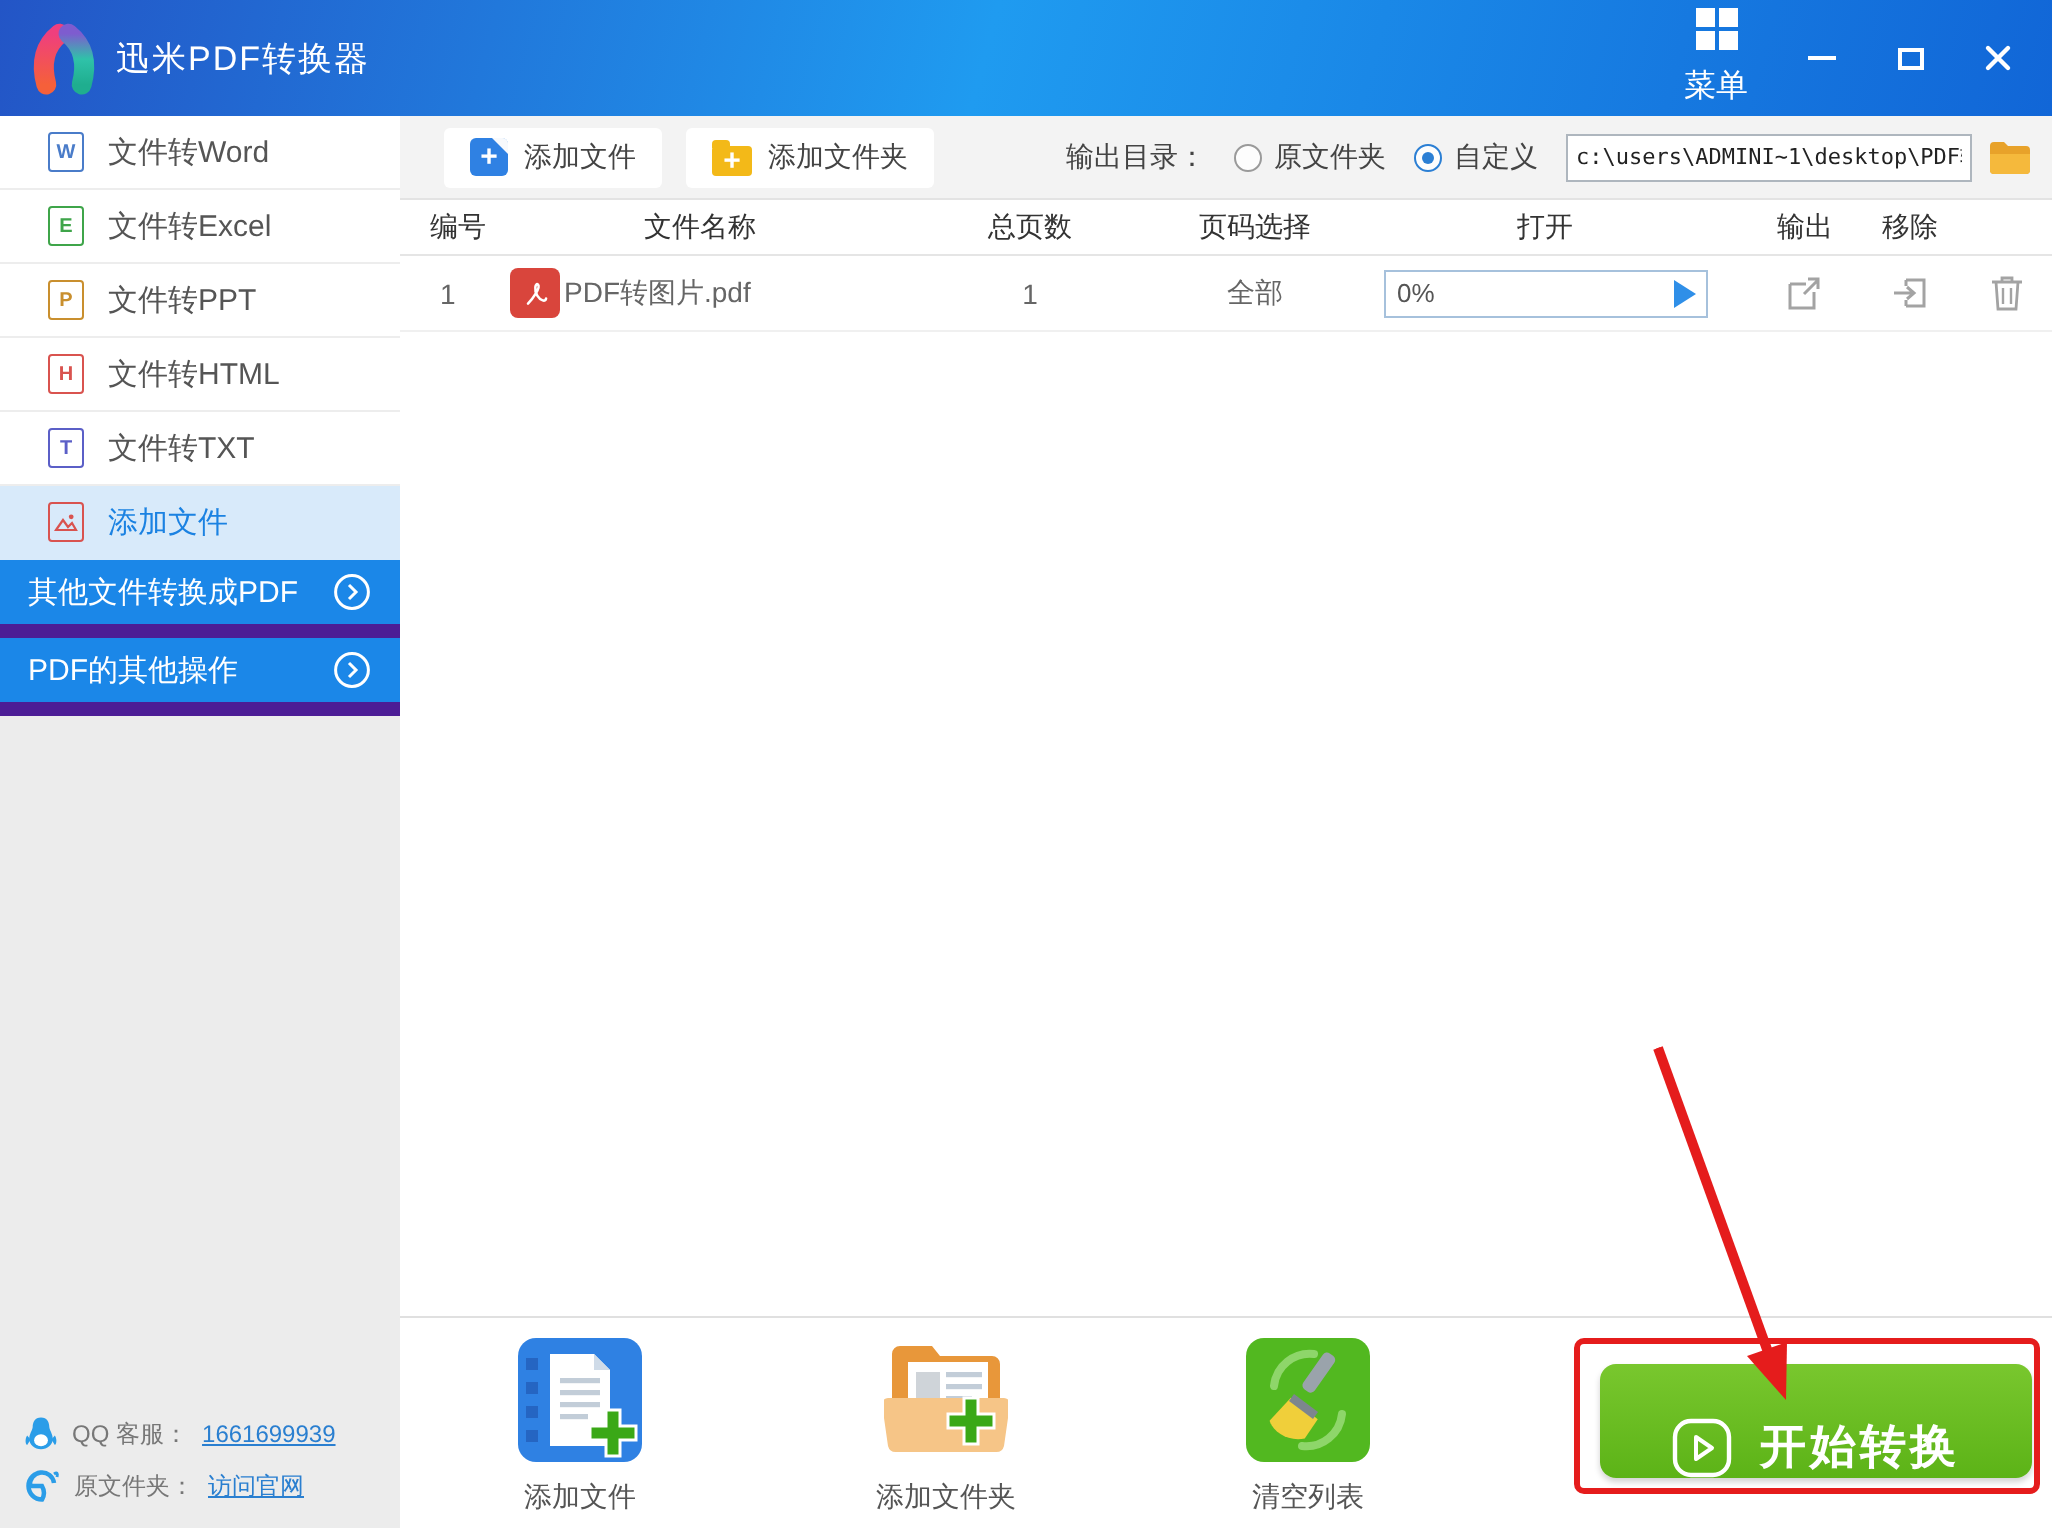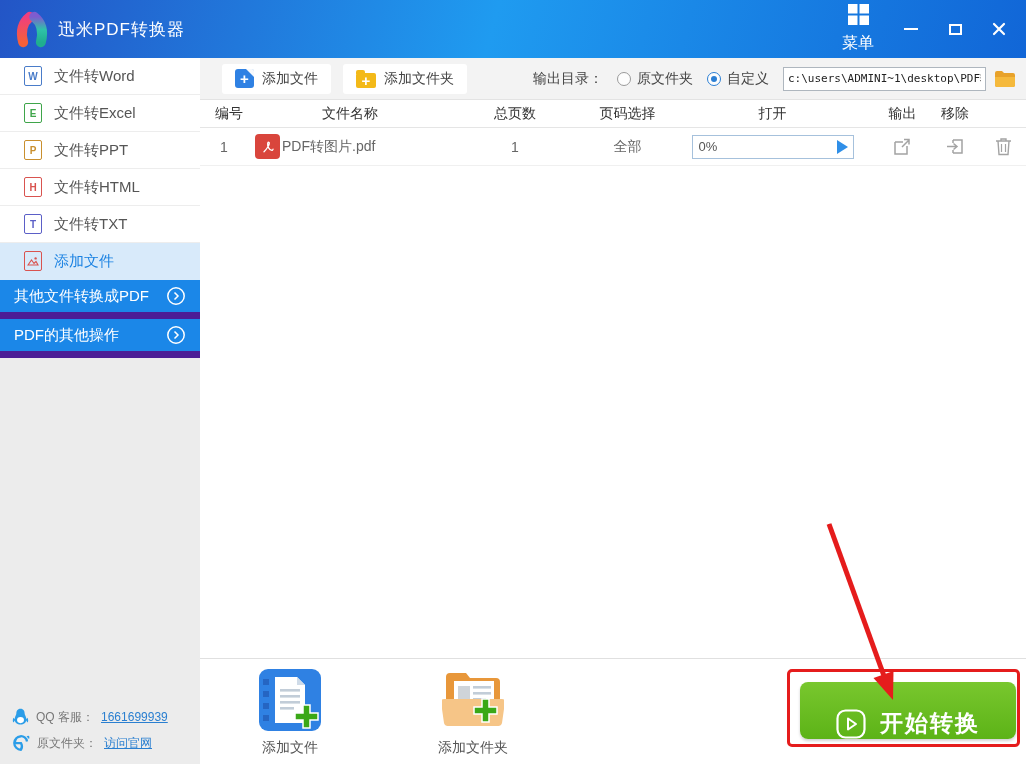--- a/index.html
+++ b/index.html
@@ -324,20 +324,31 @@
           <rect x="12" y="12" width="40" height="30" fill="#fff"></rect>
           <rect x="16" y="17" width="12" height="16" fill="#cfd4d9"></rect>
           <rect x="31" y="17" width="18" height="2.6" fill="#c2cdd8"></rect>
             <rect x="31" y="23" width="18" height="2.6" fill="#c2cdd8"></rect>
           <rect x="31" y="29" width="13" height="2.6" fill="#c2cdd8"></rect>
           <path d="M2 30 h58 a3 3 0 0 1 3 3 l-3 21 a4 4 0 0 1 -4 3 h-50 a4 4 0 0 1 -4 -3 l-3 -21 a3 3 0 0 1 3 -3 Z" fill="#f6c587"></path>
           <path d="M40 30 h7 v8 h8 v7 h-8 v8 h-7 v-8 h-8 v-7 h8 Z" fill="#3aa817" stroke="#fff" stroke-width="1.5"></path>
         </svg>
         <div class="action-label">添加文件夹</div>
       </div>
+      <div class="action action-3">
+        <svg width="62" height="62" viewBox="0 0 62 62">
+          <rect x="0" y="0" width="62" height="62" rx="9" fill="#52b820"></rect>
+          <path d="M14 24 A18 18 0 0 1 34 8" fill="none" stroke="#8ed66a" stroke-width="4" stroke-linecap="round"></path>
+          <path d="M48 38 A18 18 0 0 1 28 54" fill="none" stroke="#8ed66a" stroke-width="4" stroke-linecap="round"></path>
+          <rect x="33" y="6" width="7" height="22" rx="2.5" transform="rotate(35 36 17)" fill="#9aa3ab"></rect>
+          <path d="M22 30 l14 10 -6 10 c-8 2 -16 -2 -18 -8 Z" fill="#f0cf3a" transform="rotate(3 25 38)"></path>
+          <path d="M24 28 l12 9 -2.5 3.5 -12 -9 Z" fill="#7d868e"></path>
+        </svg>
+        <div class="action-label">清空列表</div>
+      </div>
       <button class="start-btn">
         <svg width="30" height="30" viewBox="0 0 30 30">
           <rect x="1.5" y="1.5" width="27" height="27" rx="8" fill="none" stroke="#fff" stroke-width="2.2"></rect>
           <path d="M12 9.5 L20 15 L12 20.5 Z" fill="none" stroke="#fff" stroke-width="2" stroke-linejoin="round"></path>
         </svg>
         <span class="start-label">开始转换</span>
       </button>
     </div>
   </div>
 

